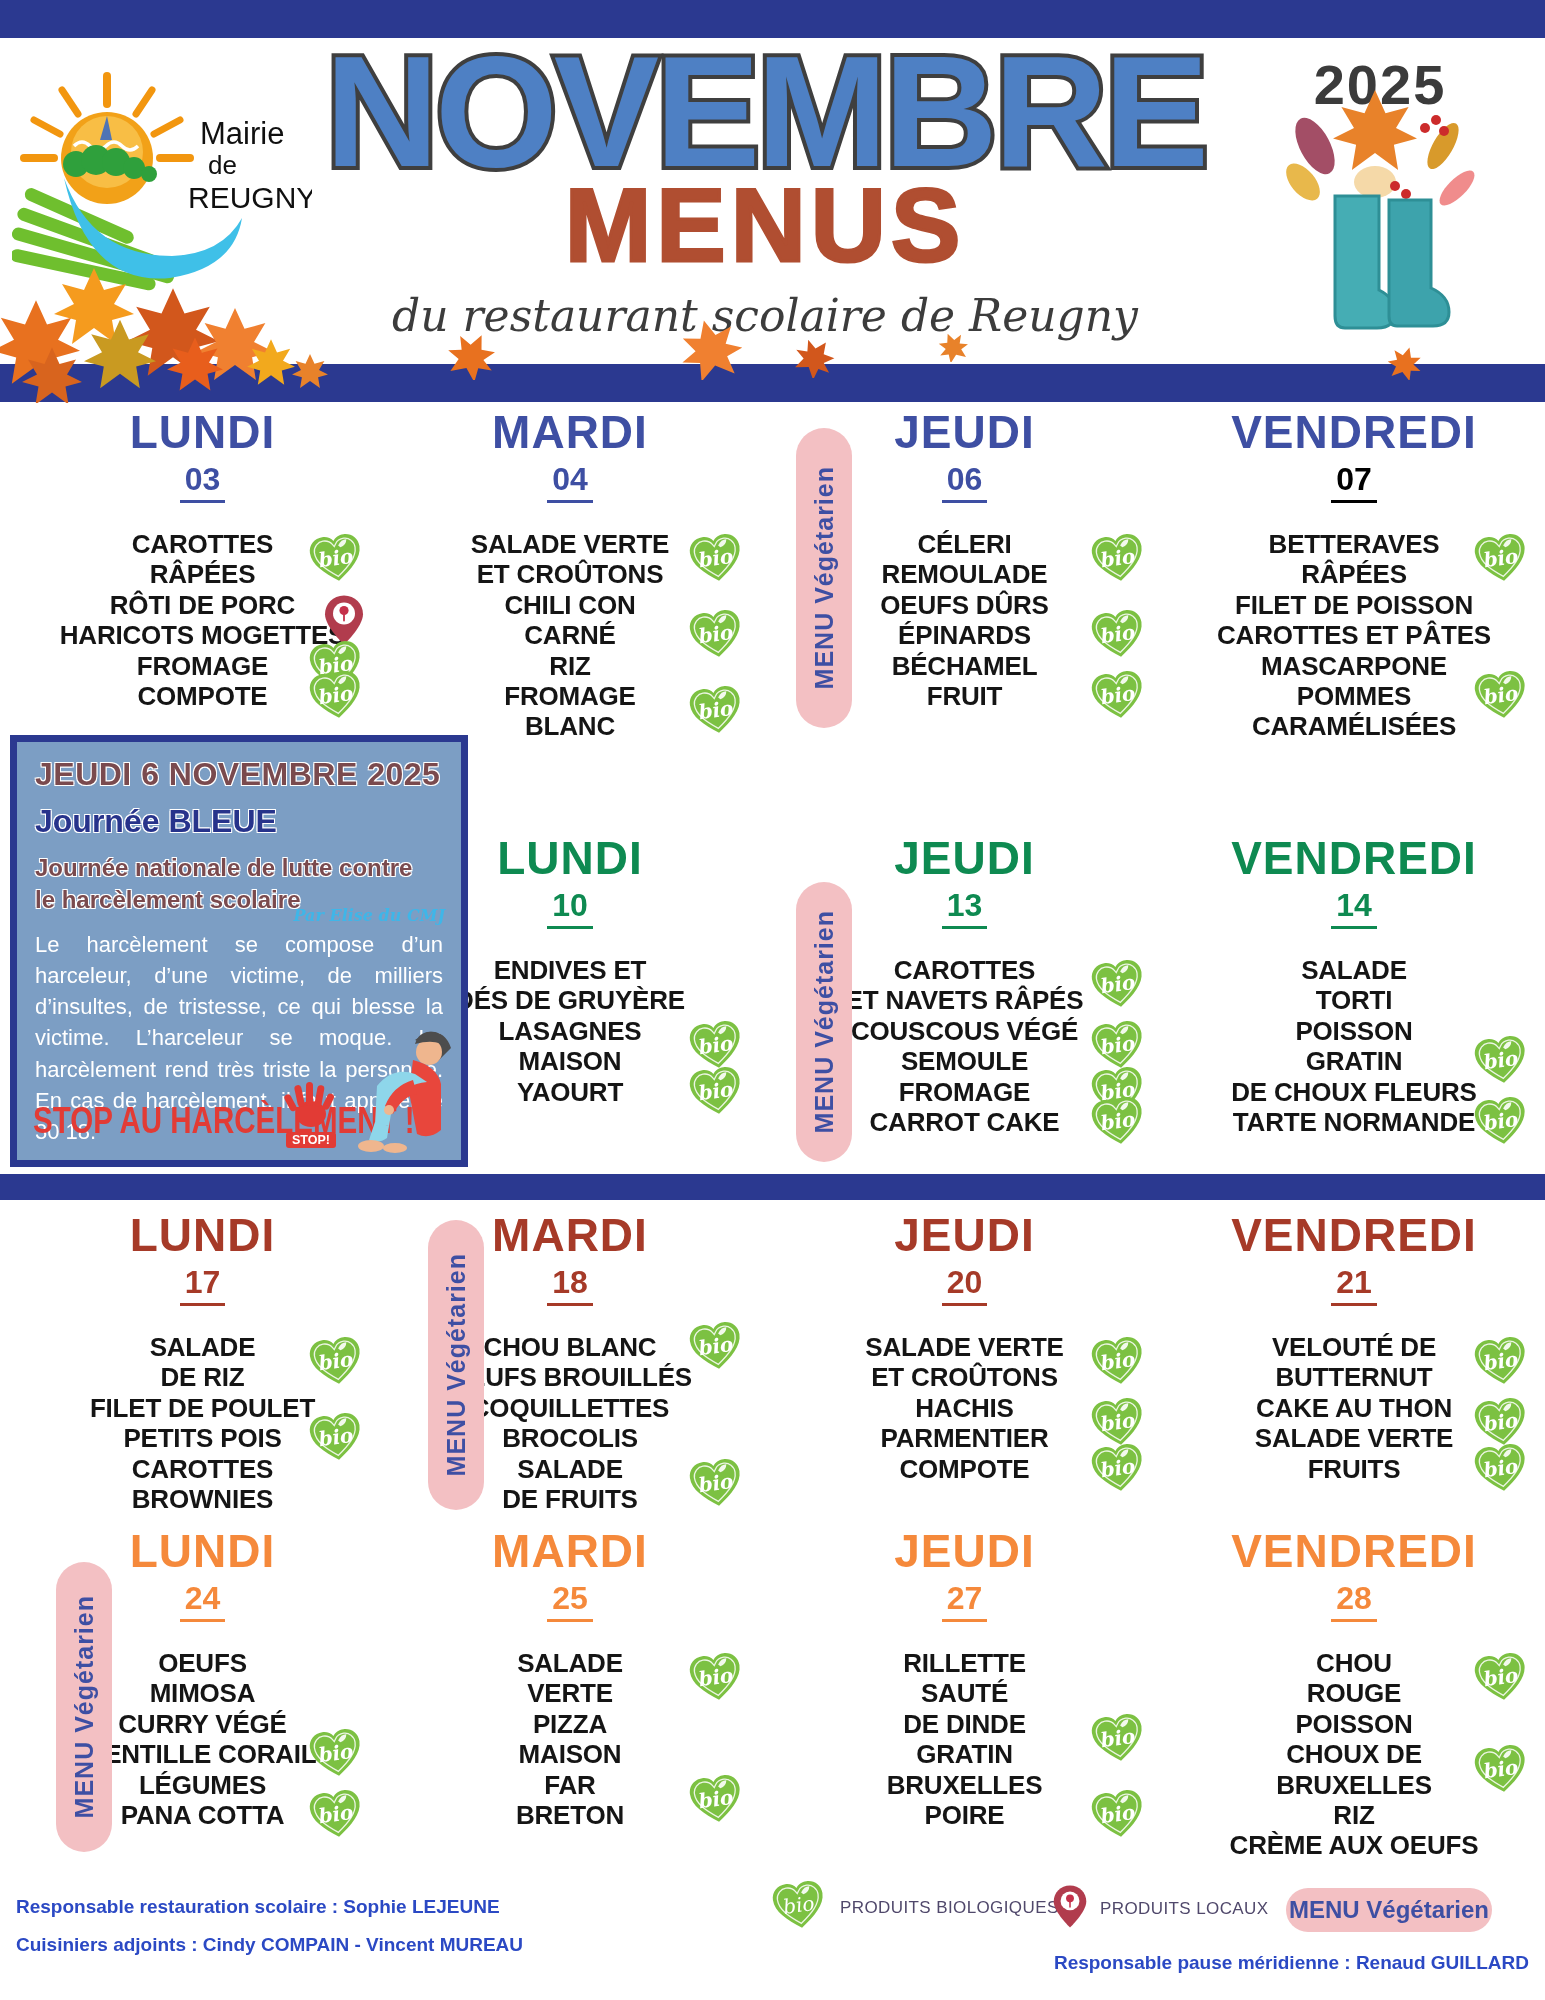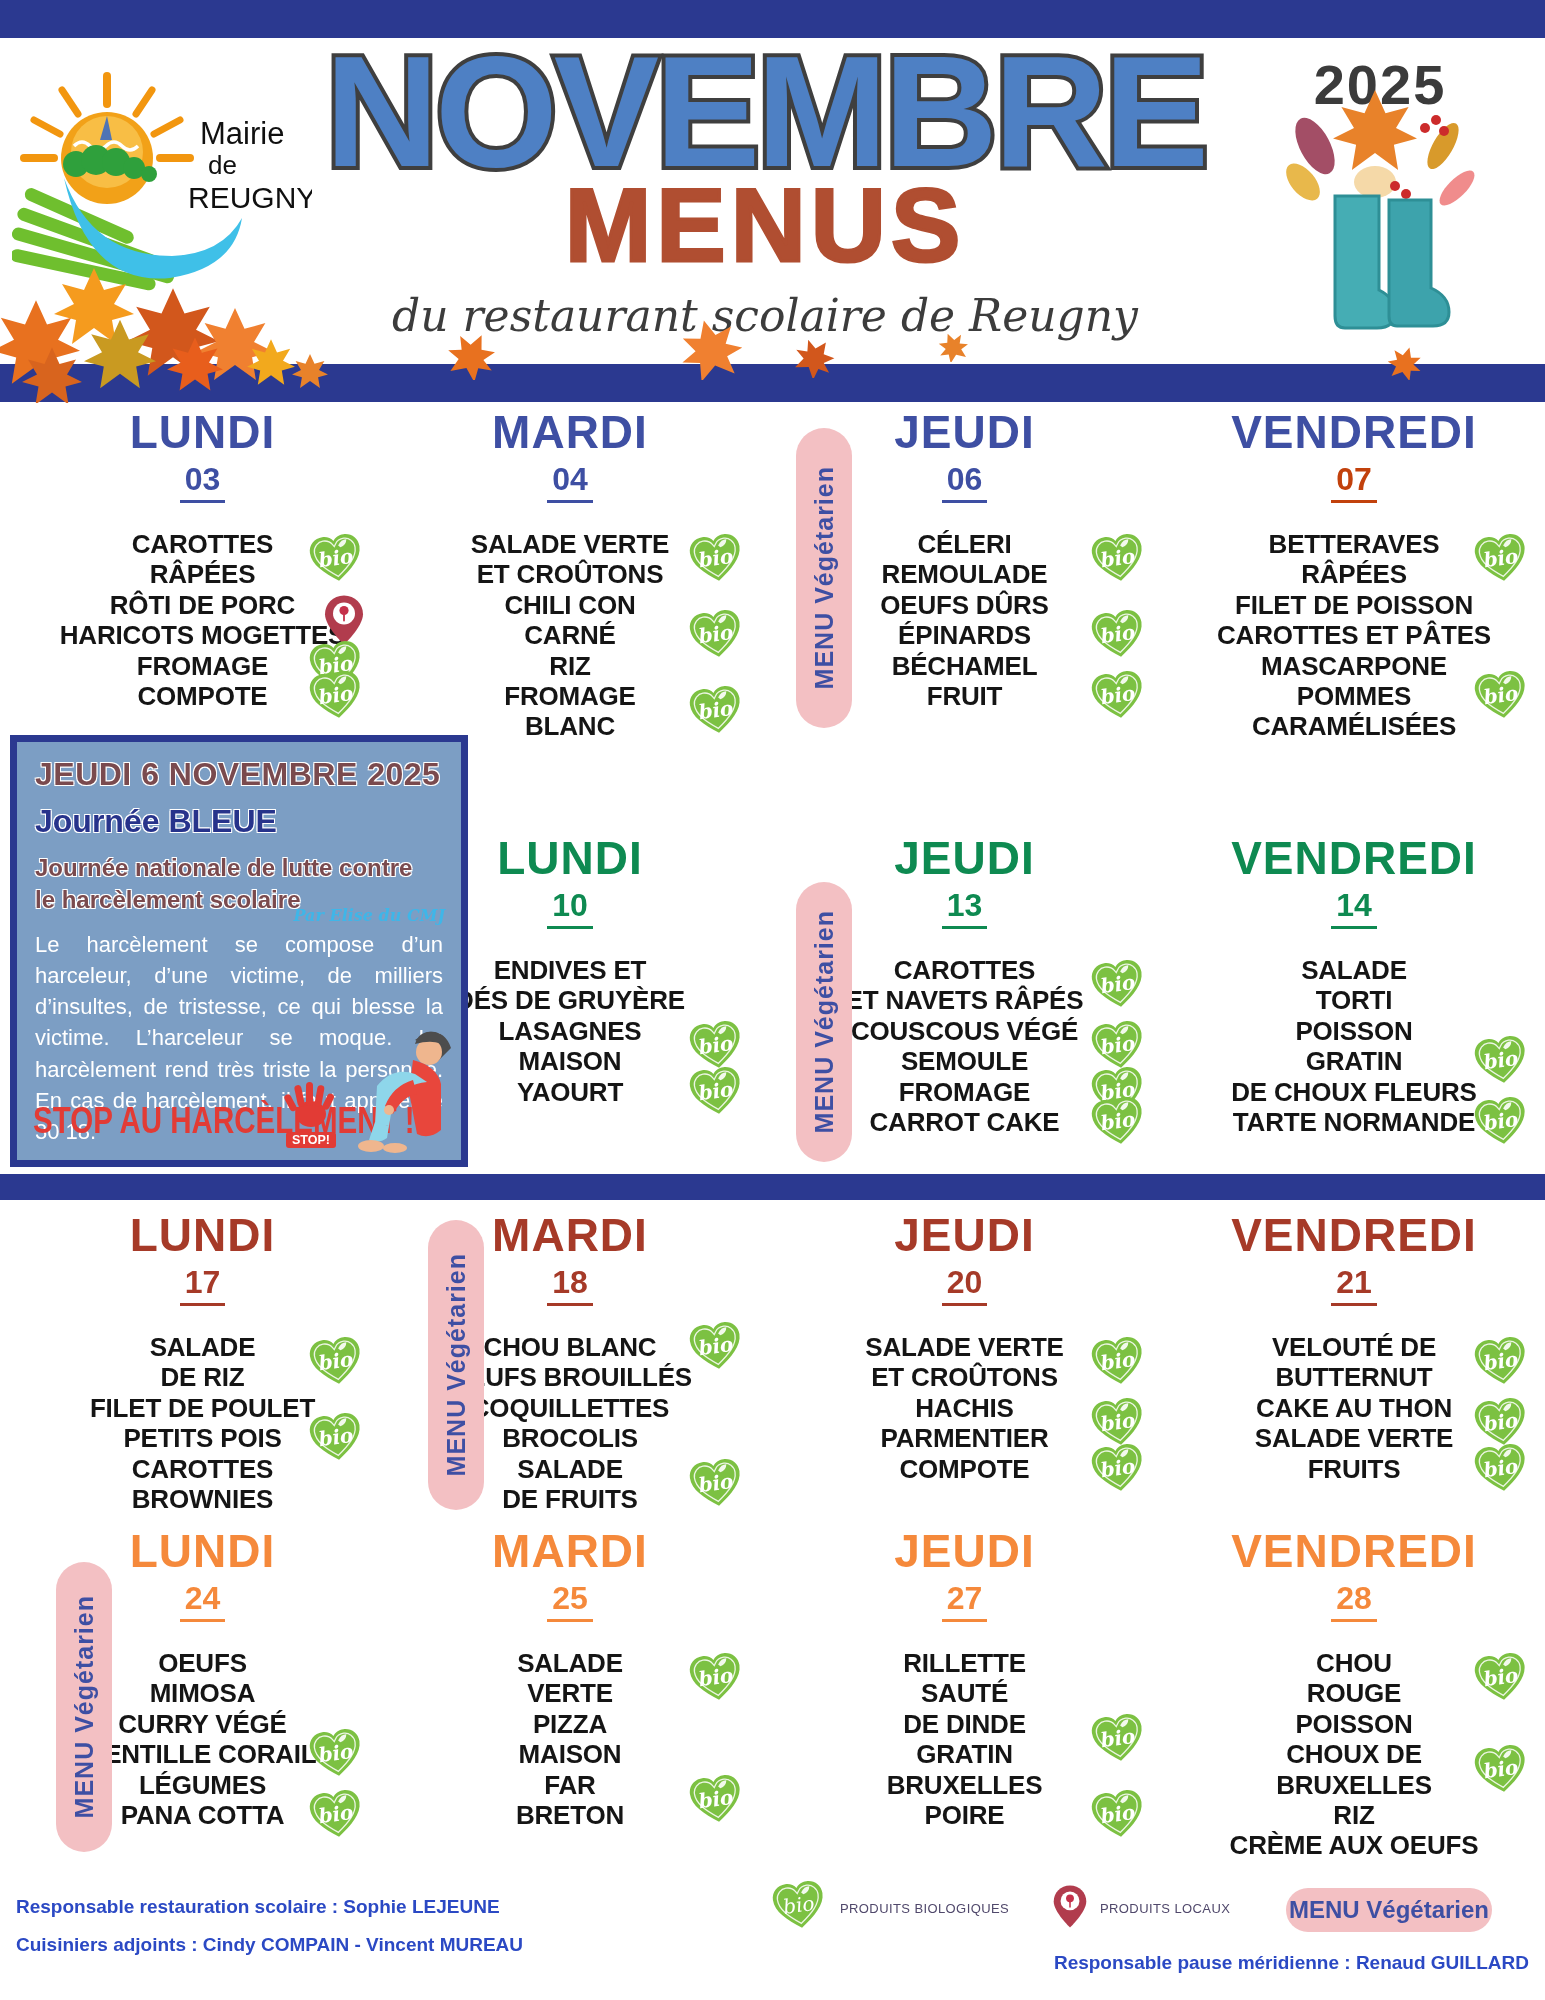--- a/index.html
+++ b/index.html
@@ -56,21 +56,21 @@
   .child-svg{position:absolute;right:4px;bottom:6px;}
 
   
   .foot-line{position:absolute;font-size:19px;color:#2B49C4;font-weight:700;z-index:2;}
   .fl1{left:16px;top:1896px;}
   .fl2{left:16px;top:1934px;}
   .fl3{right:16px;top:1952px;text-align:right;}
   .legend-item{position:absolute;display:flex;align-items:center;gap:12px;z-index:2;}
   .lg-bio{left:770px;top:1880px;}
   .lg-pin{left:1052px;top:1884px;}
-  .legend-label{font-size:13px;color:#50486B;font-weight:400;letter-spacing:.4px;}
+  .legend-label{font-size:17px;color:#50486B;font-weight:400;letter-spacing:.4px;}
   .legend-pill{position:absolute;left:1286px;top:1888px;width:206px;height:44px;background:#F3C0C3;
         border-radius:22px;display:flex;align-items:center;justify-content:center;z-index:2;}
   .legend-pill span{font-size:24px;font-weight:700;color:#3E4FA3;}
 </style>
 </head>
 <body>
 
 <svg width="0" height="0" style="position:absolute" aria-hidden="true">
   <defs>
     <path id="leafp" d="M20 1 L25 12 L36 9 L30 19 L40 24 L29 27 L31 39 L20 31 L9 39 L11 27 L0 24 L10 19 L4 9 L15 12 Z"></path>
@@ -302,21 +302,21 @@
         <path d="M29 43.5 C17.5 35 8.5 26.8 8.5 16.9 c0 -6 4.9 -10.4 10 -10.4 c3.8 0 7.2 1.8 8.9 4.5 l1.6 2.5 1.6 -2.5 c1.7 -2.7 5.1 -4.5 8.9 -4.5 c5.1 0 10 4.4 10 10.4 c0 9.9 -9 18.1 -20.5 26.6 Z" fill="none" stroke="#ffffff" stroke-width="1.3" opacity=".85"></path>
         <text x="29" y="32" text-anchor="middle" font-size="20" font-style="italic" font-family="DejaVu Serif, serif" fill="#ffffff">bio</text>
         <path d="M33 13 q4 -6 9 -5 q-1 6 -7 7 Z" fill="#ffffff" opacity=".9"></path>
       </g>
     </svg>
           </div>
         </div>
       </div>
       <div class="day" style="left: 1168px; width: 372px; top: 409px;">
         <div class="day-name" style="color: rgb(62, 79, 163);">VENDREDI</div>
-        <div class="day-num" style="color: #c2410c;"><span>07</span></div>
+        <div class="day-num" style="color: #000000;"><span>07</span></div>
         <div class="items">
           <div class="item">
             <div class="line">BETTERAVES</div>
             <div class="line">RÂPÉES</div>
             <svg width="58" height="52" viewBox="0 0 58 52" class="item-icon">
       <g transform="rotate(-8 29 26)">
         <path d="M29 48 C15 38 4 28.5 4 16.5 C4 8.3 10.6 2.5 18.3 2.5 c4.6 0 8.6 2.1 10.7 5.4 C31.1 4.6 35.1 2.5 39.7 2.5 C47.4 2.5 54 8.3 54 16.5 c0 12 -11 21.5 -25 31.5 Z" fill="#7CC142"></path>
         <path d="M29 43.5 C17.5 35 8.5 26.8 8.5 16.9 c0 -6 4.9 -10.4 10 -10.4 c3.8 0 7.2 1.8 8.9 4.5 l1.6 2.5 1.6 -2.5 c1.7 -2.7 5.1 -4.5 8.9 -4.5 c5.1 0 10 4.4 10 10.4 c0 9.9 -9 18.1 -20.5 26.6 Z" fill="none" stroke="#ffffff" stroke-width="1.3" opacity=".85"></path>
         <text x="29" y="32" text-anchor="middle" font-size="20" font-style="italic" font-family="DejaVu Serif, serif" fill="#ffffff">bio</text>
         <path d="M33 13 q4 -6 9 -5 q-1 6 -7 7 Z" fill="#ffffff" opacity=".9"></path>

